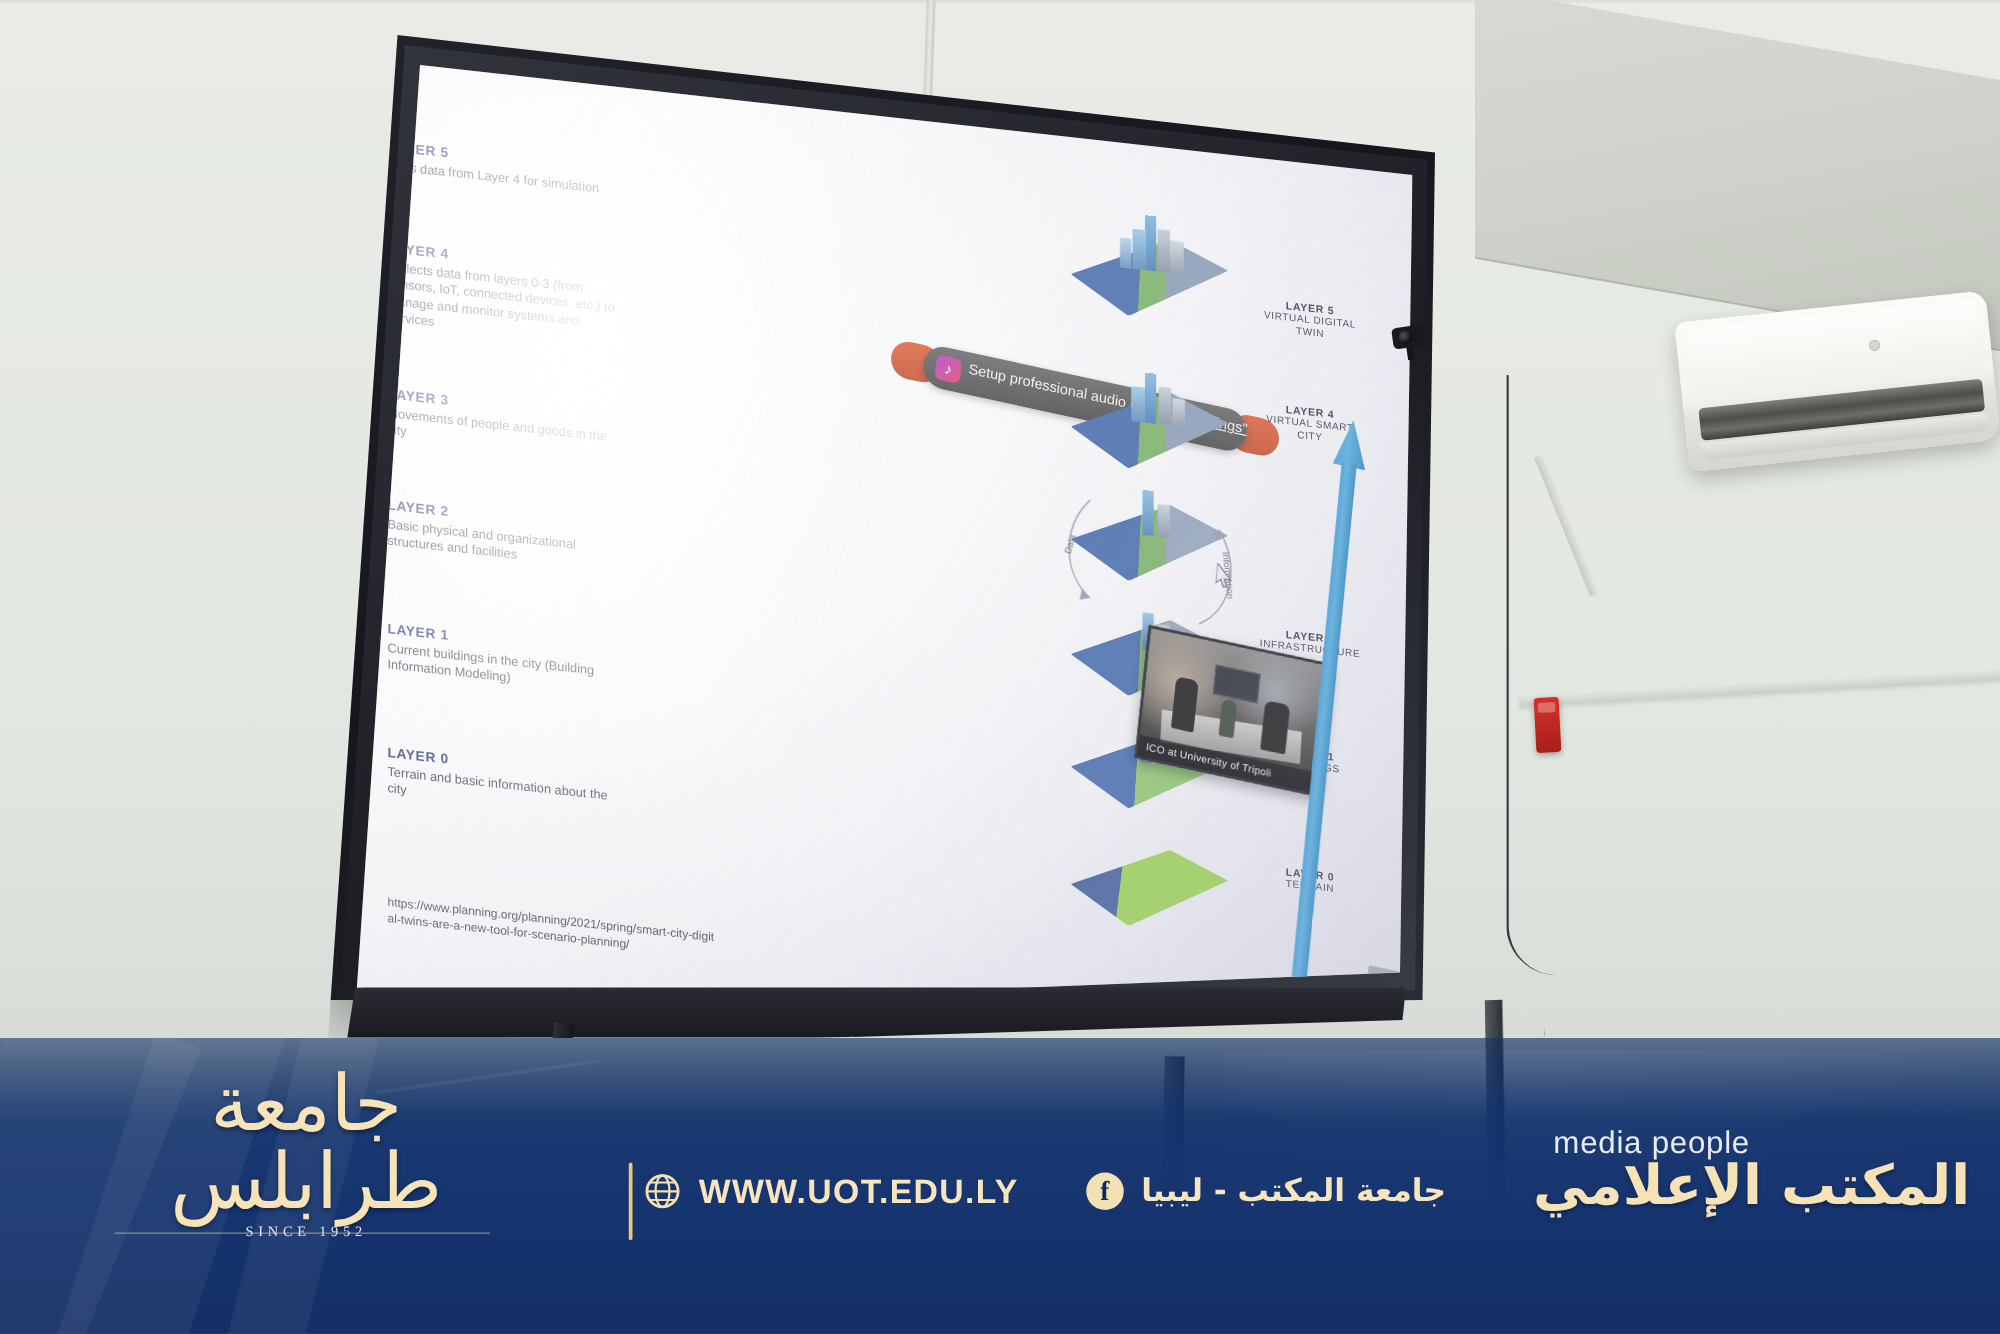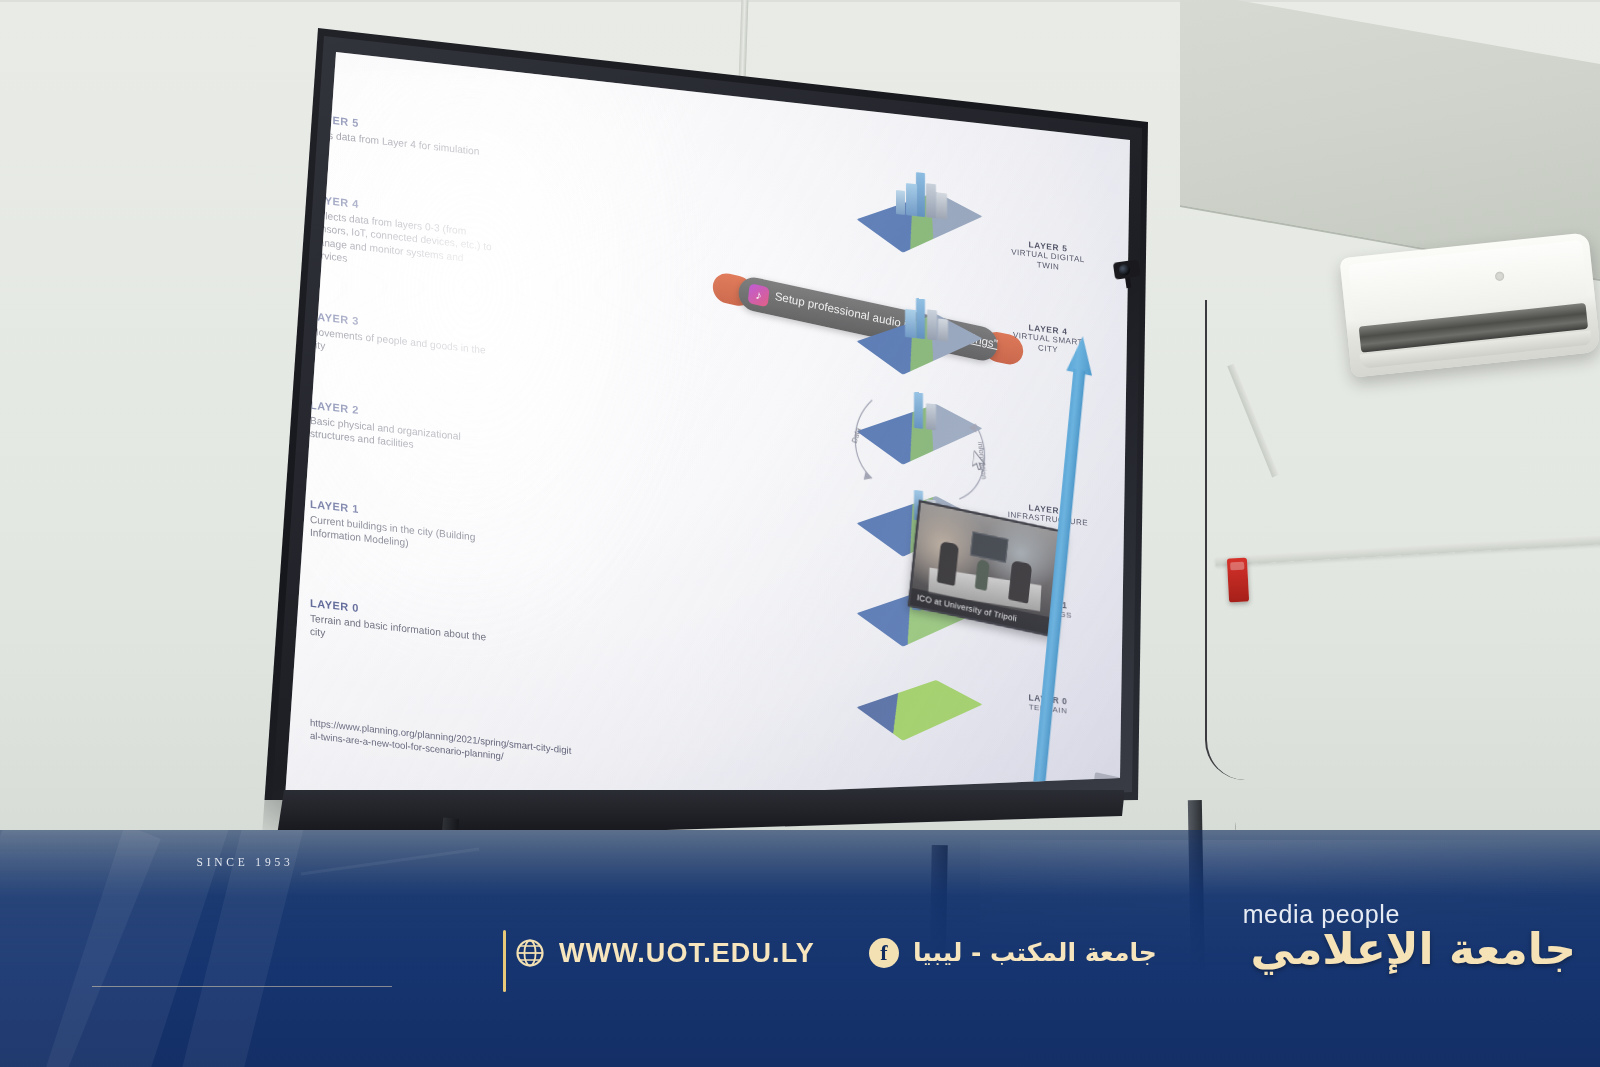--- a/index.html
+++ b/index.html
@@ -389,21 +389,22 @@
   <div class="brand">
     <div class="brand-geo">
       <span style="left:-40px;top:-30px;width:150px;height:300px;transform:rotate(22deg);"></span>
       <span style="left:90px;top:-50px;width:100px;height:320px;transform:rotate(18deg);"></span>
       <span style="left:210px;top:-20px;width:60px;height:300px;transform:rotate(14deg);"></span>
       <span style="left:300px;top:30px;width:180px;height:3px;transform:rotate(-8deg);"></span>
     </div>
   </div>
 
   <div class="logo">
-    <div class="since">SINCE 1953</div>
+    <div class="ar">جامعة طرابلس</div>
+    <div class="since">SINCE 1952</div>
   </div>
   <div class="logo-rule"></div>
 
   <div class="bbar">
     <div class="sep"></div>
     <div class="ico-circle">
       <svg width="30" height="30" viewBox="0 0 30 30">
           <circle cx="15" cy="15" r="12.5" fill="none" stroke="#f4e1b3" stroke-width="2.2"></circle>
           <ellipse cx="15" cy="15" rx="5.6" ry="12.5" fill="none" stroke="#f4e1b3" stroke-width="1.8"></ellipse>
           <line x1="2.5" y1="15" x2="27.5" y2="15" stroke="#f4e1b3" stroke-width="1.8"></line>
@@ -411,16 +412,16 @@
           <line x1="5" y1="22" x2="25" y2="22" stroke="#f4e1b3" stroke-width="1.5"></line>
         </svg>
     </div>
     <div class="web-txt">WWW.UOT.EDU.LY</div>
     <div class="ico-circle fb" style="margin-left:40px;">f</div>
     <div class="ar-txt">جامعة المكتب - ليبيا</div>
   </div>
 
   <div class="media">
     <div class="en">media people</div>
-    <div class="ar">جامعة الإعلامي</div>
+    <div class="ar">المكتب الإعلامي</div>
   </div>
 
 </div>
 
 </body></html>

